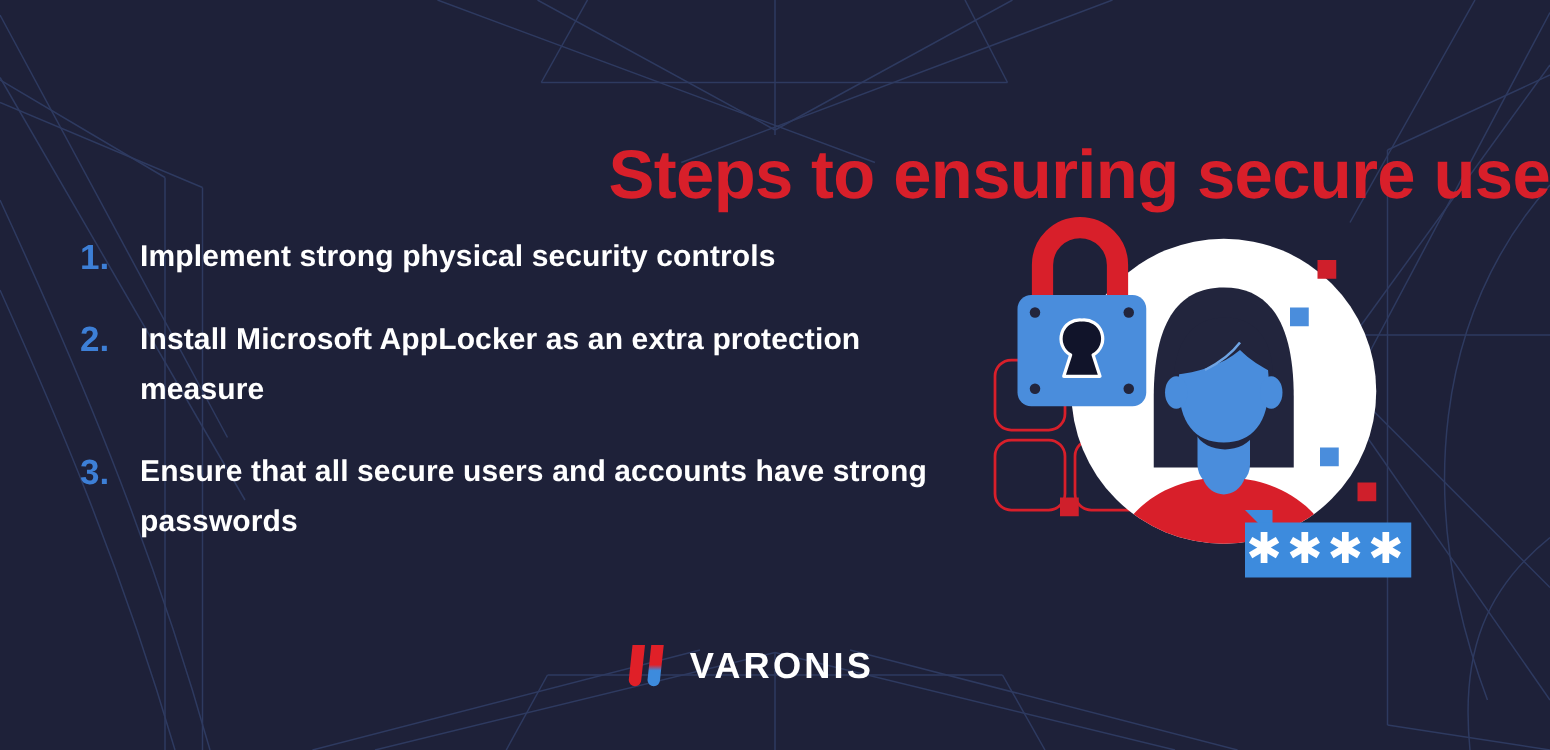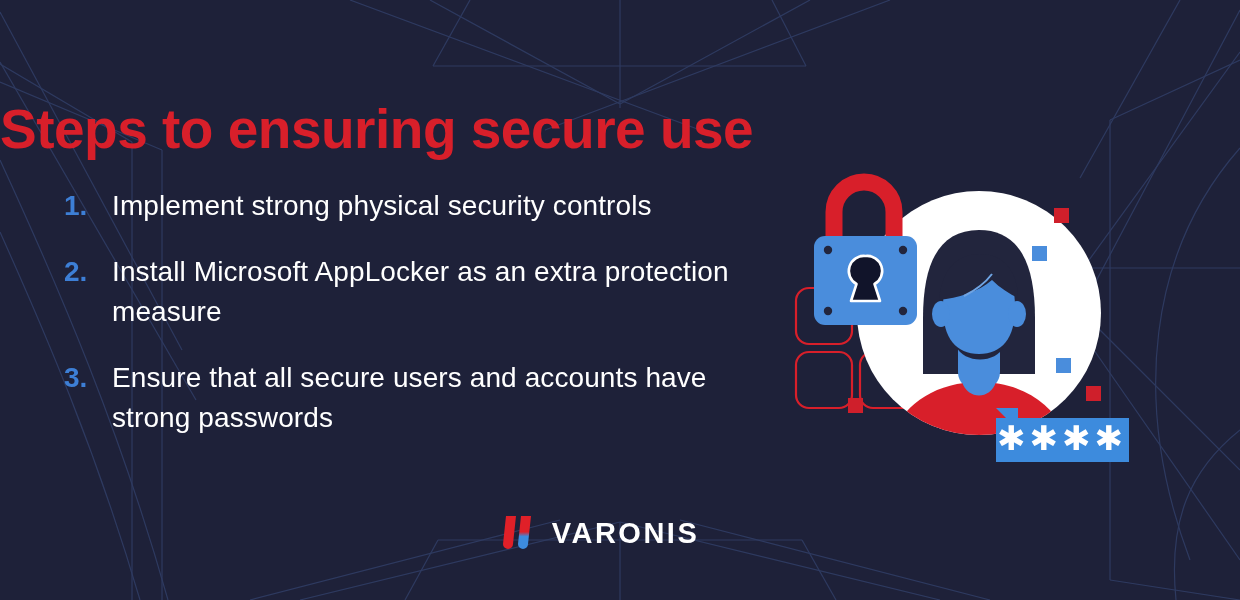--- a/index.html
+++ b/index.html
@@ -29,23 +29,23 @@
     left: 0; top: 0;
     width: 1240px;
     height: 600px;
     pointer-events: none;
   }
 
   
   #title {
     position: absolute;
     left: 0;
-    top: 62px;
-    width: 1240px;
-    text-align: left;
+    top: 72px;
+    width: 1240px;
+    text-align: right;
     font-family: "Liberation Sans", sans-serif;
     font-size: 55px;
     font-weight: bold;
     letter-spacing: -0.5px;
     color: #d81f2a;
     line-height: 1.1;
     white-space: nowrap;
   }
 
   
@@ -63,22 +63,22 @@
   .step-num {
     flex: 0 0 auto;
     width: 48px;
     font-size: 28px;
     font-weight: bold;
     color: #3d7fd6;
     line-height: 40px;
   }
   .step-text {
     flex: 1 1 auto;
-    font-size: 28px;
-    font-weight: normal;
+    font-size: 24px;
+    font-weight: bold;
     color: #ffffff;
     line-height: 40px;
     letter-spacing: 0.1px;
   }
 
   
   #illustration {
     position: absolute;
     left: 786px;
     top: 168px;

